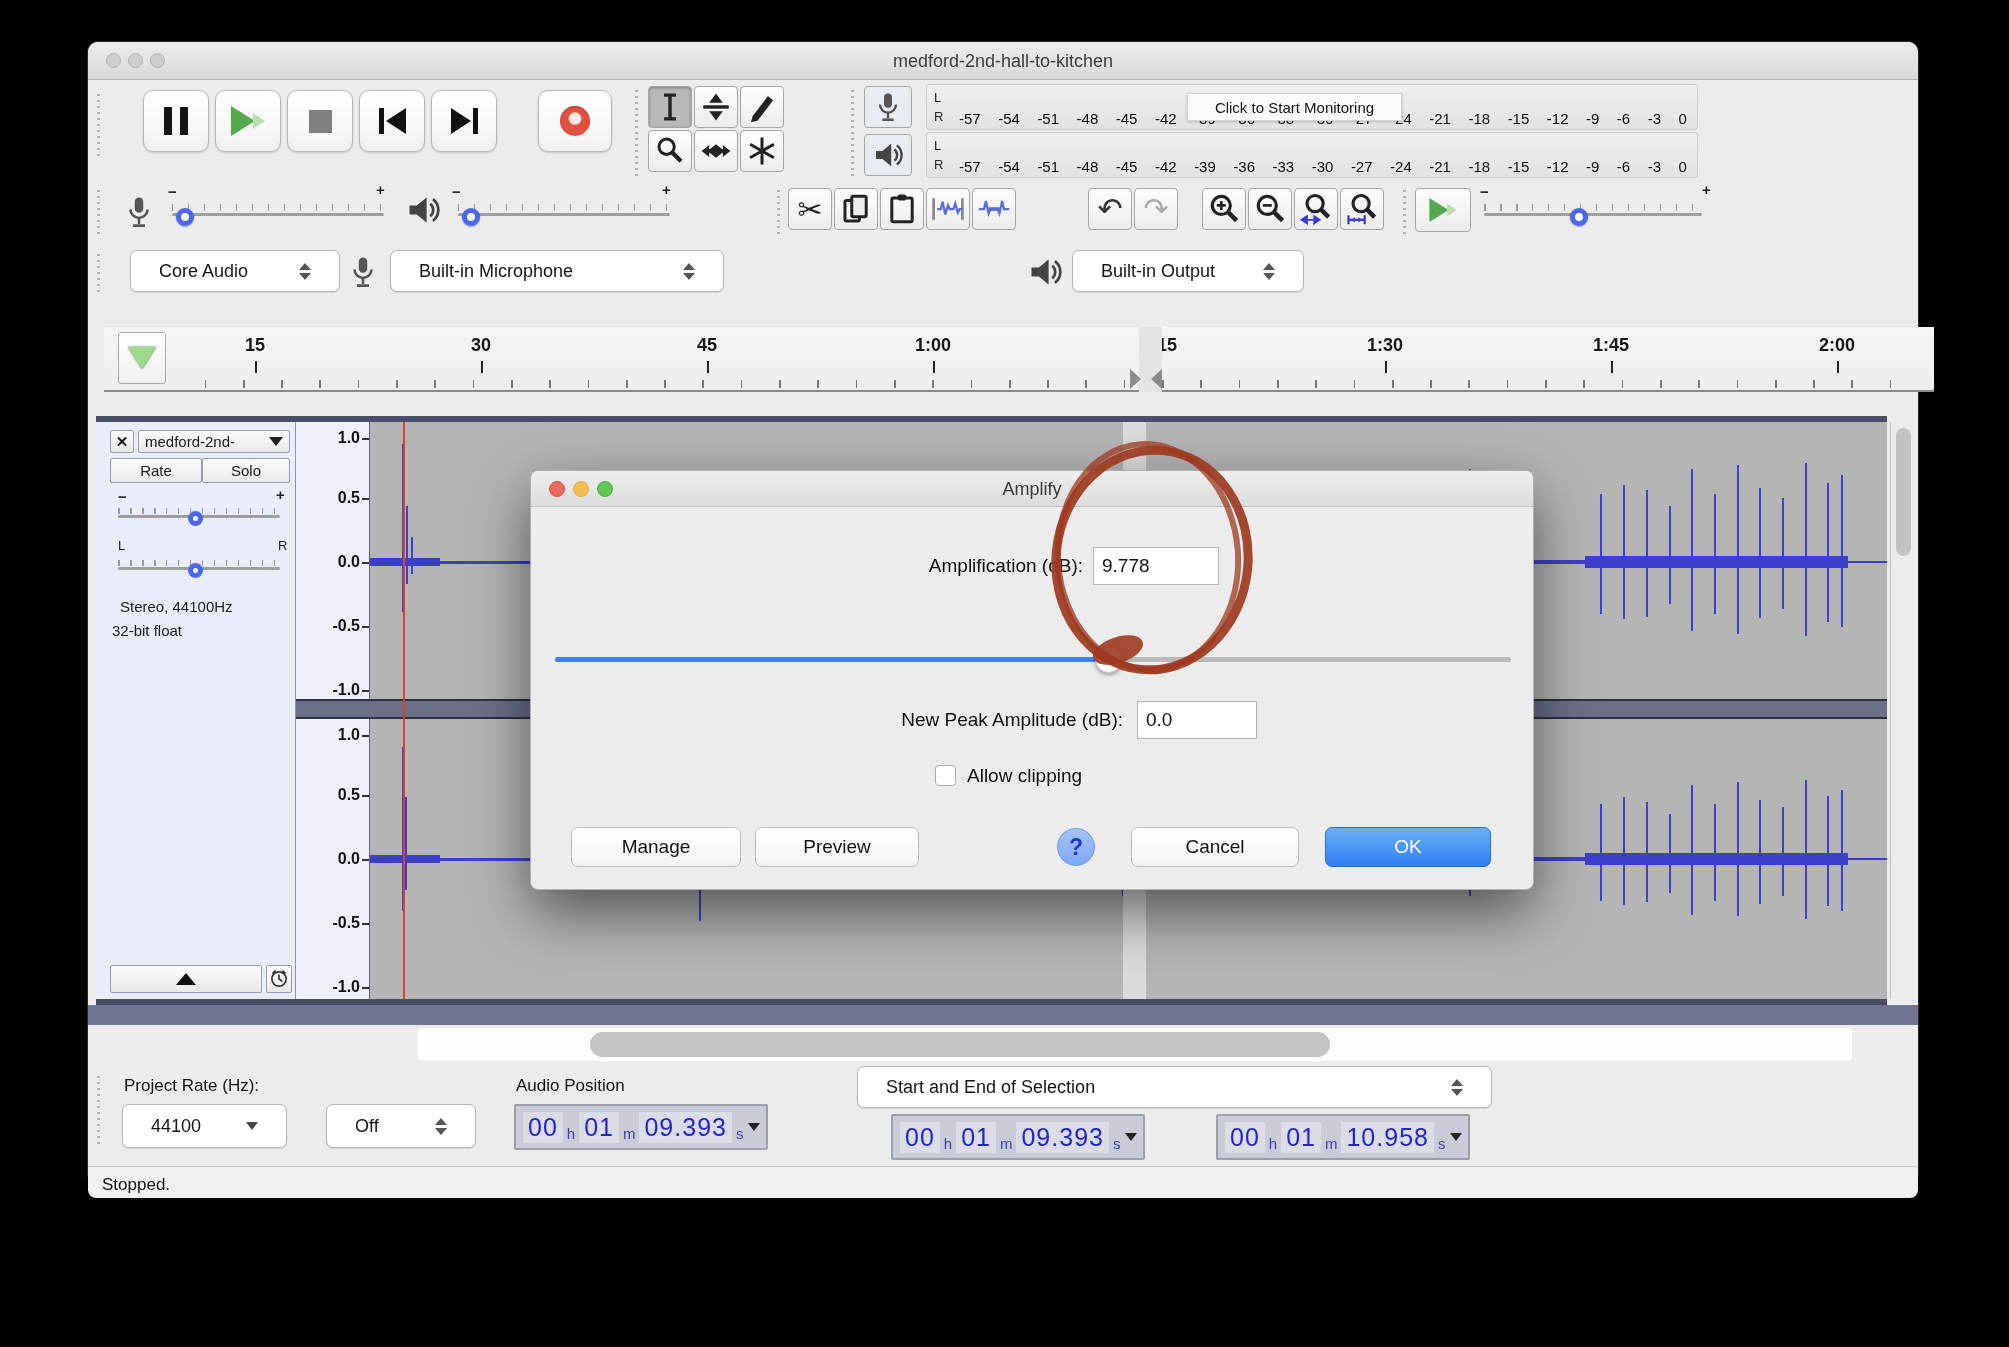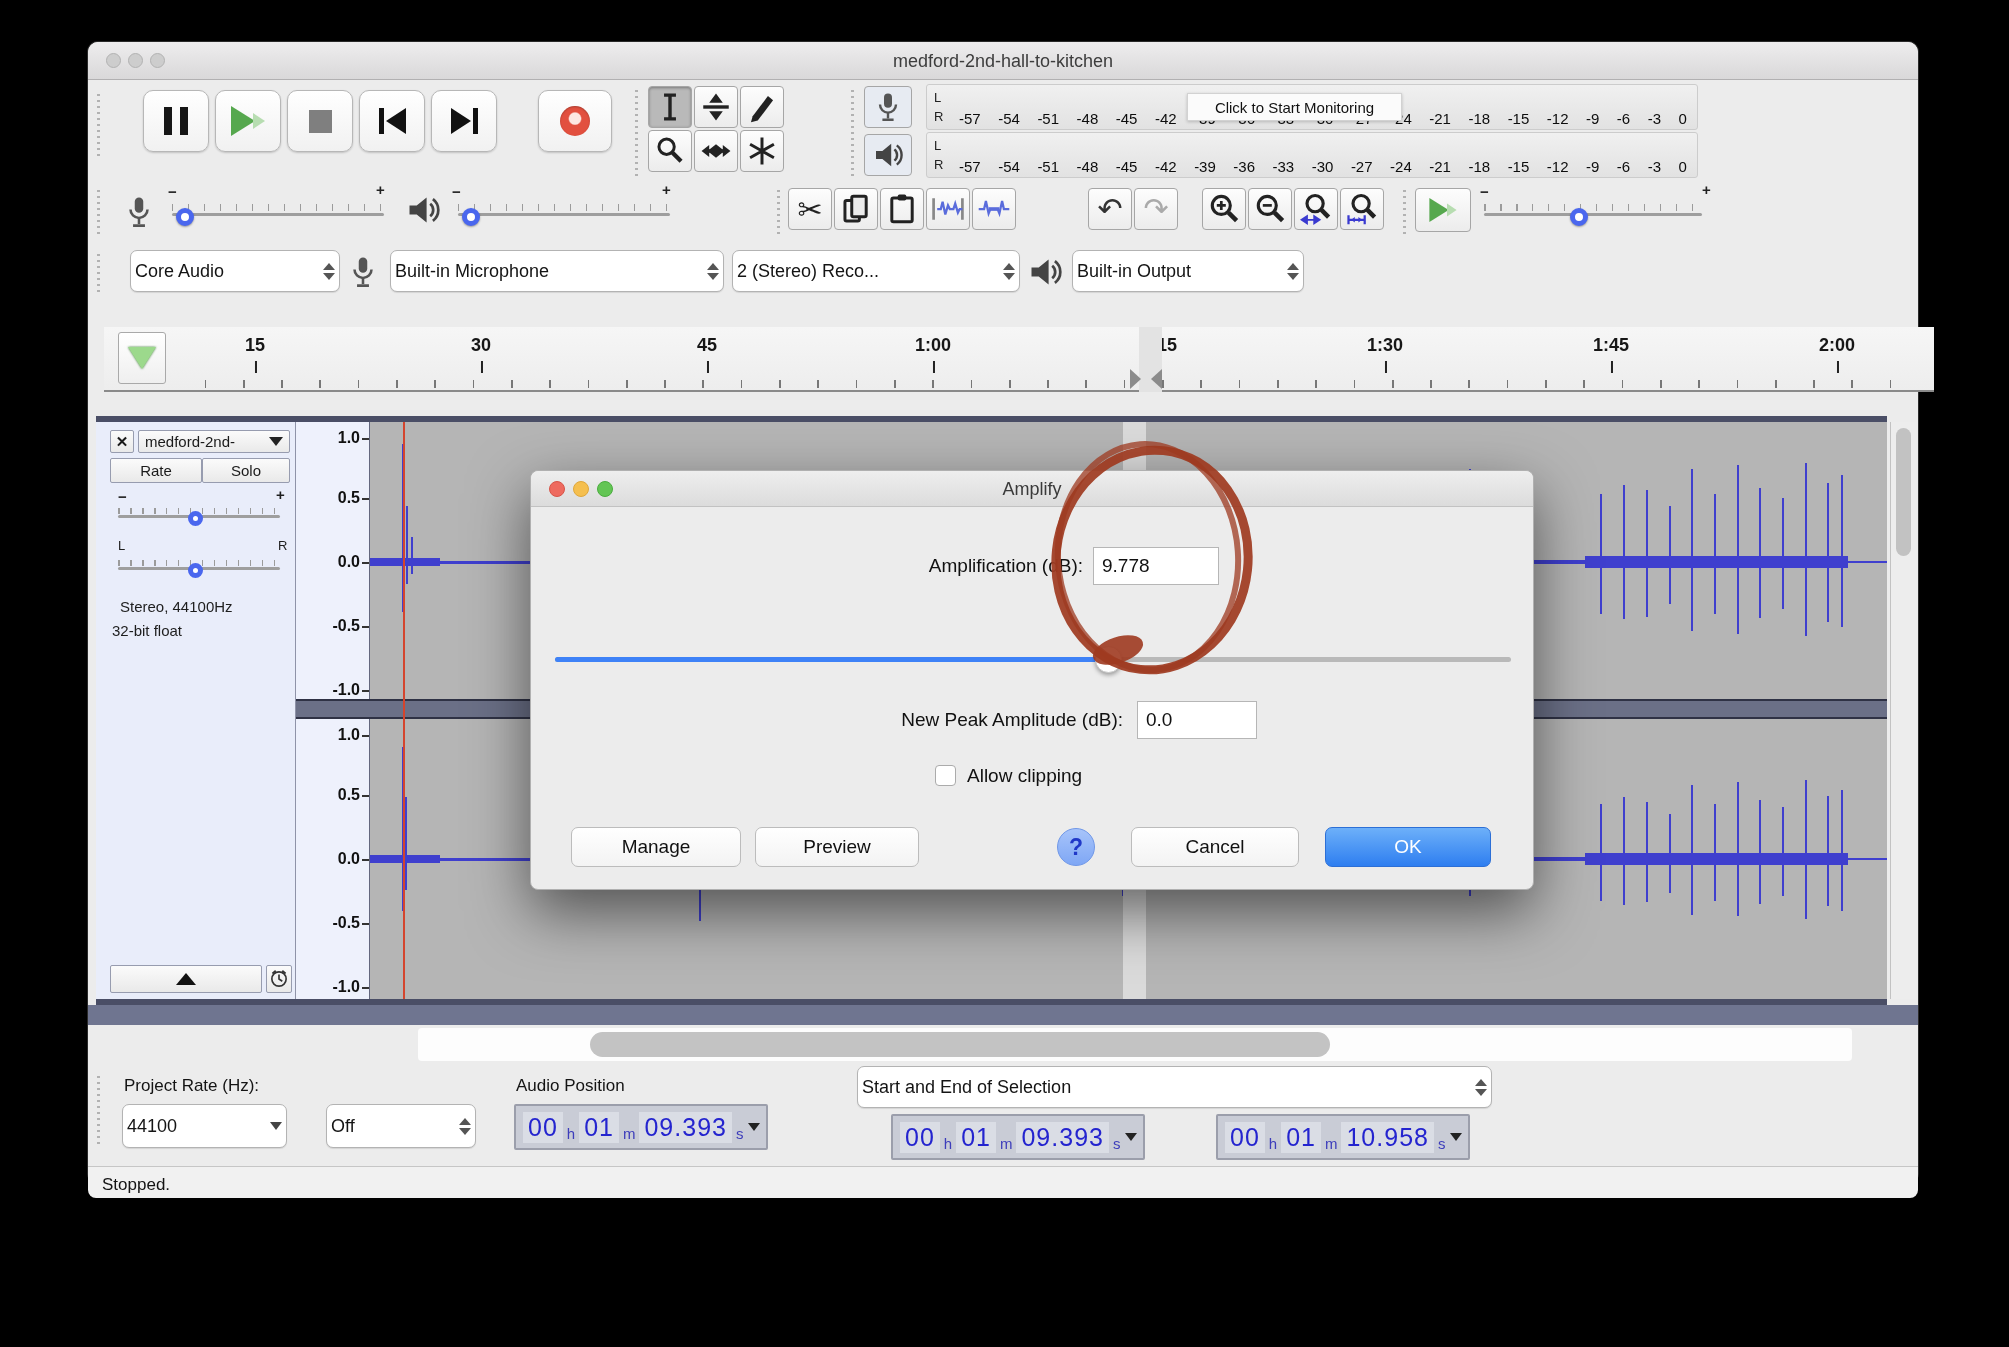--- a/index.html
+++ b/index.html
@@ -54,21 +54,21 @@
   
   .hslider { position:absolute; }
   .hslider .ticks { height:7px; background:repeating-linear-gradient(90deg,#9b9b9b 0 1.5px, transparent 1.5px 16px); }
   .hslider .rail { height:3px; background:#9e9e9e; border-radius:2px; margin-top:2px; }
   .sthumb { position:absolute; width:18px; height:18px; border-radius:50%; background:#fff;
             border:5px solid #4a67ee; box-shadow:0 1px 2px rgba(0,0,0,.35); }
   .pm { position:absolute; font-size:15px; font-weight:bold; color:#222; line-height:1; }
 
   
   .sel { position:absolute; background:#fff; border:1px solid #b3b3b3; border-radius:7px;
-         box-shadow:0 1px 1px rgba(0,0,0,.10); display:flex; align-items:center; padding:0 4px;
+         box-shadow:0 1px 1px rgba(0,0,0,.10); display:flex; align-items:center; padding:0 28px;
          font-size:18px; color:#141414; }
   .chev2 { margin-left:auto; display:flex; flex-direction:column; gap:3px; align-items:center; padding-left:10px; }
   .chev2 i { width:0; height:0; border-left:6px solid transparent; border-right:6px solid transparent; }
   .chev2 .up { border-bottom:7px solid #555; } .chev2 .dn { border-top:7px solid #555; }
   .chev1 { margin-left:auto; width:0; height:0; border-left:6px solid transparent; border-right:6px solid transparent; border-top:8px solid #444; }
 
   
   .timeline { position:absolute; left:16px; top:285px; width:1830px; height:65px;
               background:linear-gradient(#f6f6f6,#ededed); border-bottom:2px solid #8a8a8a; }
   .pinbtn { position:absolute; left:14px; top:5px; width:48px; height:52px; background:linear-gradient(#fff,#efefef);
@@ -462,27 +462,20 @@
       <span class="chev2">
           <i class="up"></i>
           <i class="dn"></i>
         </span>
     </div>
     <svg class="icon abs" style="left:258px;top:210px" width="34" height="40">
         <use href="#sym-mic"></use>
       </svg>
     <div class="sel" style="left:302px;top:208px;width:334px;height:42px">
       <span>Built-in Microphone</span>
-      <span class="chev2">
-          <i class="up"></i>
-          <i class="dn"></i>
-        </span>
-    </div>
-    <div class="sel" style="left:644px;top:208px;width:288px;height:42px">
-      <span>2 (Stereo) Reco...</span>
       <span class="chev2">
           <i class="up"></i>
           <i class="dn"></i>
         </span>
     </div>
     <svg class="icon abs" style="left:938px;top:212px" width="38" height="36">
         <use href="#sym-speaker"></use>
       </svg>
     <div class="sel" style="left:984px;top:208px;width:232px;height:42px">
       <span>Built-in Output</span>

